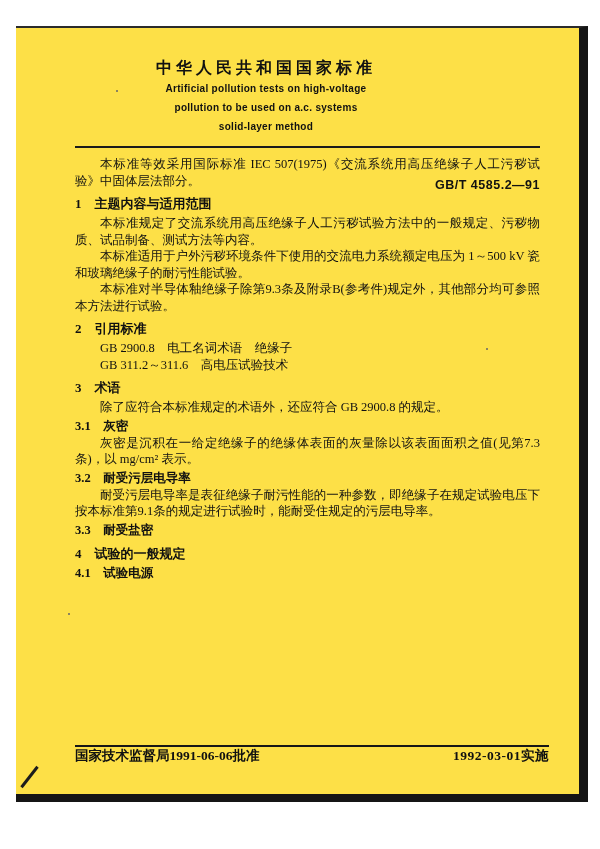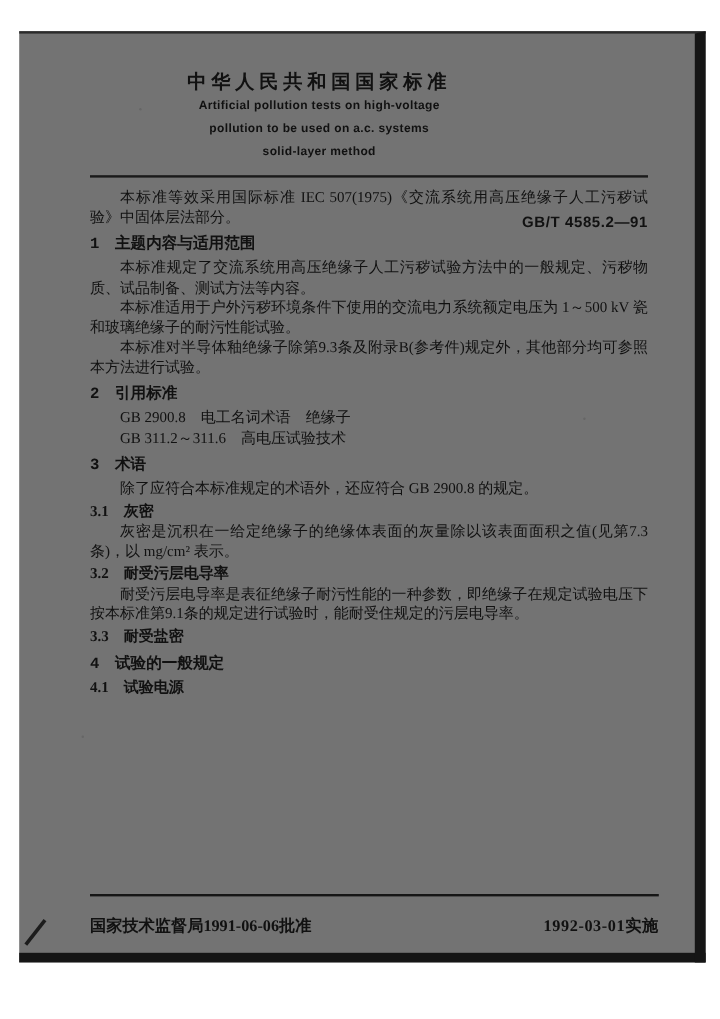--- a/index.html
+++ b/index.html
@@ -8,21 +8,21 @@
     position:relative;
     background:#ffffff;
     overflow:hidden;
     font-family:"Liberation Serif", serif;
     color:#111;
   }
   .scan-page {
     position:absolute;
     left:16px; top:26px;
     width:572px; height:776px;
-    background:#737373;
+    background:#fde047;
     border-top:2px solid #2b2b2b;
     border-right:9px solid #151515;
     border-bottom:8px solid #151515;
   }
   .content {
     position:absolute; inset:0;
     padding:30px 39px 0 59px;
   }
   .header { position:relative; }
   .title-col { width:382px; text-align:center; }
@@ -59,32 +59,31 @@
     font-size:12.5px;
     line-height:16.5px;
     text-align:justify;
   }
   .para { text-indent:2em; }
   .ref-line { padding-left:2em; }
   .h-sec {
     font-size:13px; font-weight:700;
     margin:6px 0 3px 0;
     line-height:17px;
-    font-family:Liberation Mono, monospace;
   }
   .h-sub {
     font-size:12.5px; font-weight:700;
     margin:2px 0 0 0;
     line-height:17px;
   }
   .footer {
     position:absolute;
-    left:59px; right:30px; bottom:13px;
+    left:59px; right:30px; bottom:29px;
     border-top:2px solid #161616;
-    padding-top:16px;
+    padding-top:0;
     display:flex;
     justify-content:space-between;
     align-items:baseline;
   }
   .footer-left  { font-size:13.5px; font-weight:700; }
   .footer-right { font-size:13.5px; font-weight:700; letter-spacing:0.5px;text-align:right; }
   .corner-artifact {
     position:absolute;
     left:12px; bottom:4px;
     width:3px; height:26px;

